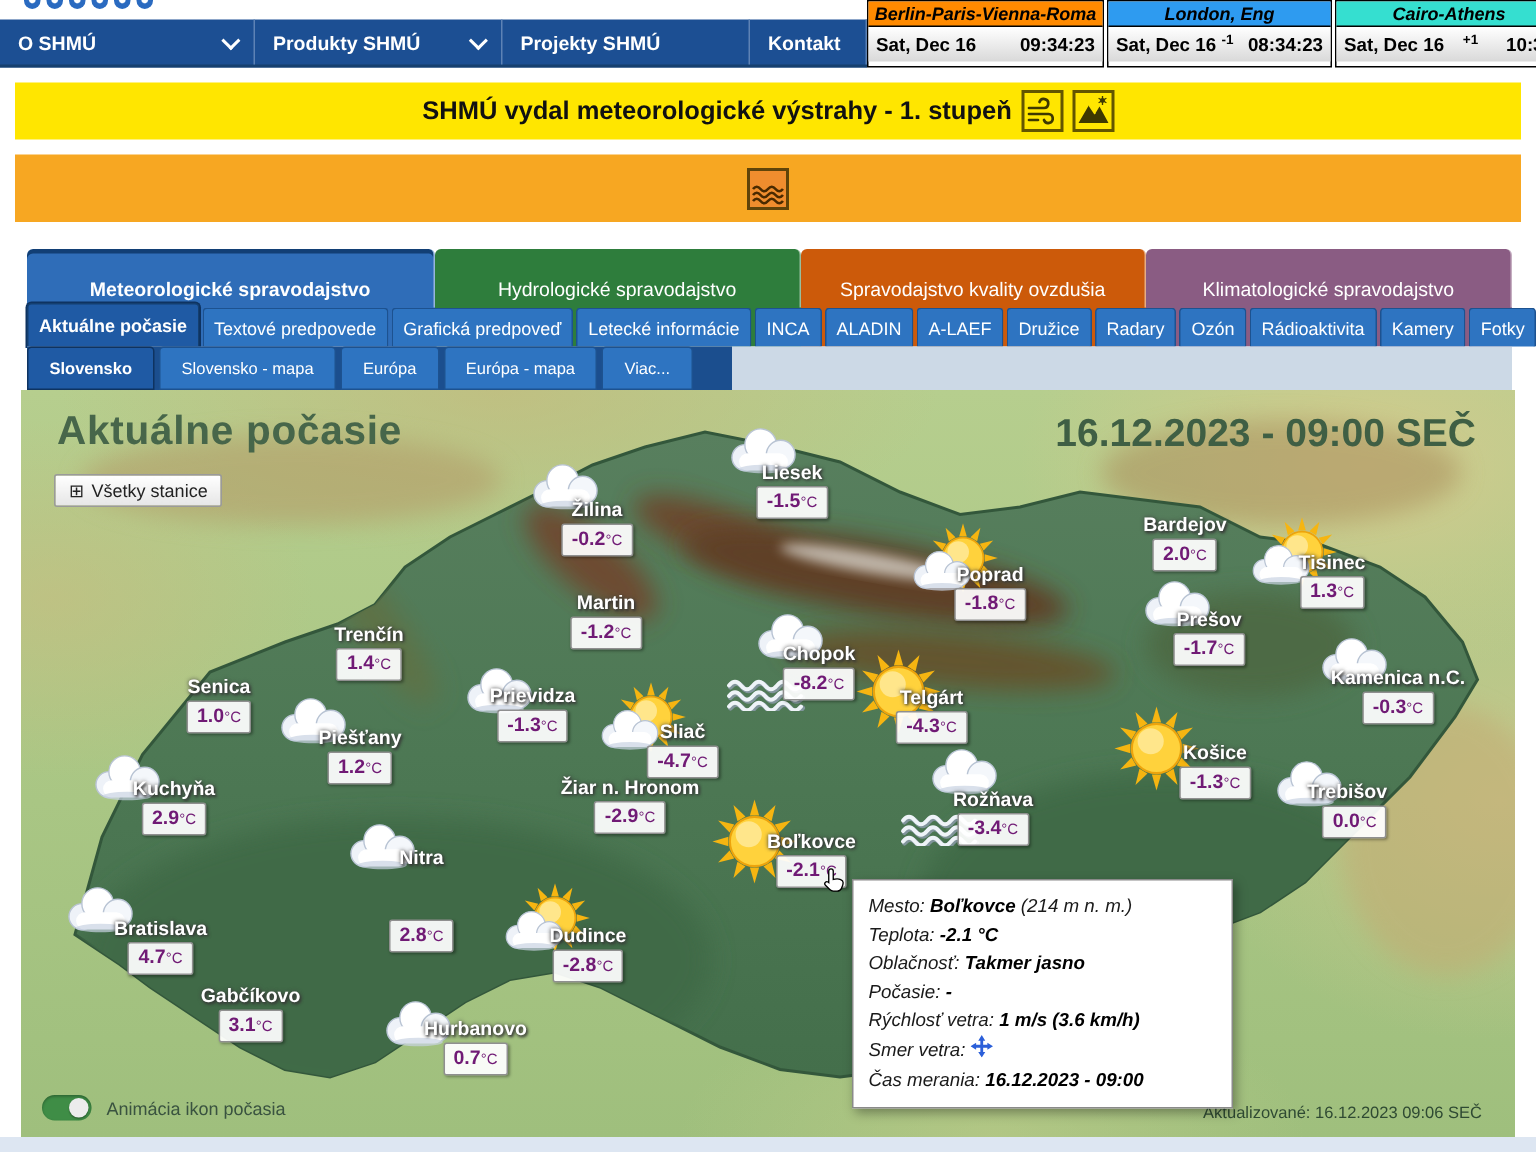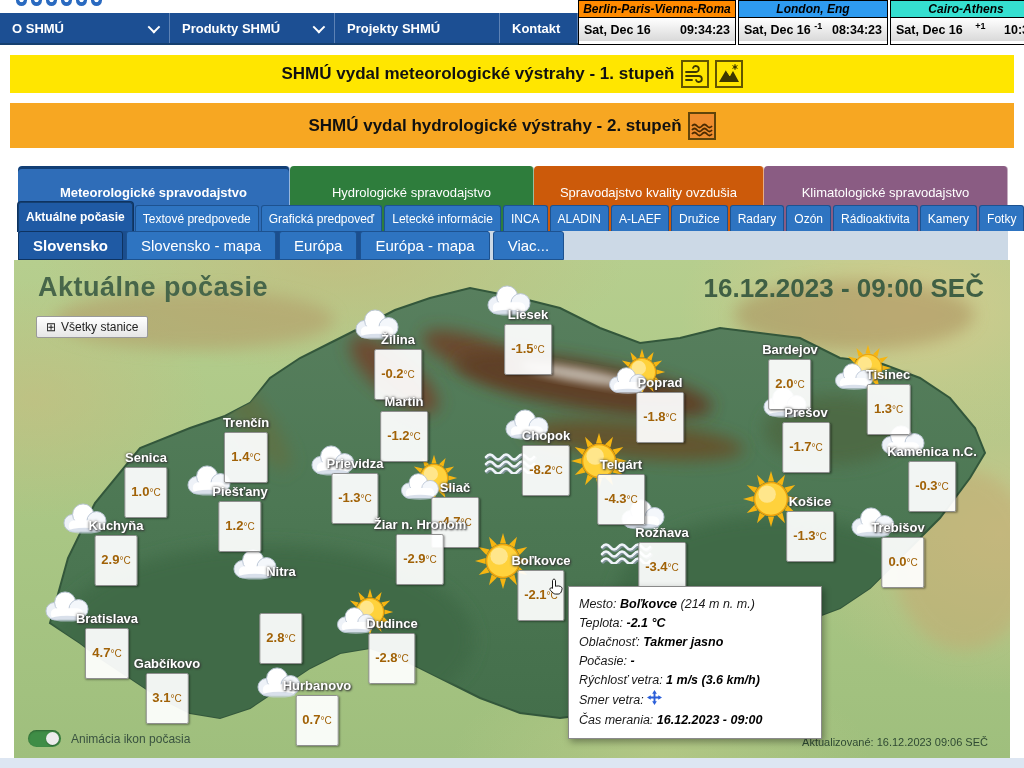--- a/index.html
+++ b/index.html
@@ -40,21 +40,21 @@
   #sub-tabs-strip{position:absolute;top:205px;left:18px;width:990px;height:26px;}
   #sub-tabs{position:absolute;top:0;left:0;width:100%;height:26px;display:flex;}
   .sub-tab{background:#2e74c1;border:1px solid #1d5290;border-bottom:none;color:#fff;
      font-size:12px;display:flex;align-items:center;padding:0 7px;margin-right:2px;
      border-radius:3px 3px 0 0;white-space:nowrap;cursor:pointer;}
   .sub-tab.active{font-weight:bold;background:#1f5aa4;border-color:#143f70;
      margin-top:-3px;box-shadow:0 0 0 1px #0e3361;}
   #region-row{position:absolute;top:231px;left:18px;width:990px;height:29px;background:#ccd9e6;}
   #region-dark{position:absolute;top:0;left:0;width:470px;height:29px;background:#1b4e8e;}
   #region-tabs{position:absolute;top:0;left:0;height:29px;display:flex;}
-  .region-tab{background:#2e74c1;border:1px solid #1d5290;color:#fff;font-size:15px;
+  .region-tab{background:#2e74c1;border:1px solid #1d5290;color:#fff;font-size:11px;
      display:flex;align-items:center;padding:0 14px;margin-right:3px;border-radius:3px 3px 0 0;
      white-space:nowrap;cursor:pointer;}
   .region-tab.active{font-weight:bold;background:#1f5aa4;border-color:#0e3361;}
   
   #map{position:absolute;top:260px;left:14px;width:996px;height:498px;overflow:hidden;
      background:
        radial-gradient(ellipse 330px 200px at 90% 10%, rgba(216,202,142,.85), transparent 70%),
        radial-gradient(ellipse 420px 160px at 32% 0%, rgba(198,182,122,.6), transparent 70%),
        radial-gradient(ellipse 300px 230px at 99% 55%, rgba(212,198,142,.7), transparent 70%),
        radial-gradient(ellipse 250px 170px at 2% 28%, rgba(202,187,127,.55), transparent 70%),
@@ -65,21 +65,21 @@
      color:#47664a;letter-spacing:.5px;}
   #map-date{position:absolute;top:13px;right:26px;font-size:26px;font-weight:bold;color:#3f5f44;}
   #stations-btn{position:absolute;top:56px;left:22px;background:linear-gradient(#ffffff,#e6e6e6);
      border:1px solid #9a9a9a;border-radius:2px;font-size:12px;color:#222;padding:3px 9px;
      display:flex;align-items:center;gap:5px;cursor:pointer;}
   .station{position:absolute;transform:translateX(-50%);display:flex;flex-direction:column;
      align-items:center;z-index:5;cursor:pointer;}
   .st-name{color:#fff;font-weight:bold;font-size:13px;white-space:nowrap;
      text-shadow:1px 1px 2px #333,0 0 3px #444;}
   .st-temp{margin-top:2px;background:rgba(255,255,255,.93);border:1px solid #8f8f8f;
-     border-radius:2px;padding:15px 6px;font-size:13px;font-weight:bold;color:#a16207;
+     border-radius:2px;padding:0 6px;font-size:13px;font-weight:bold;color:#701a75;
      box-shadow:1px 1px 2px rgba(0,0,0,.35);white-space:nowrap;line-height:18px;}
   .st-temp .unit{font-size:10px;font-weight:normal;}
   .wicon{position:absolute;z-index:4;}
   #tooltip{position:absolute;width:232px;background:#fff;border:1px solid #8a8a8a;
      box-shadow:2px 3px 7px rgba(0,0,0,.35);padding:8px 10px;font-size:12.5px;color:#1a1a1a;
      line-height:19px;z-index:10;font-style:italic;}
   #tooltip b{color:#000;}
   #cursor-glyph{position:absolute;z-index:11;}
   #anim-toggle{position:absolute;left:14px;bottom:11px;display:flex;align-items:center;
      gap:10px;z-index:6;}
@@ -159,21 +159,20 @@
     <div class="warn-box" style="background: rgb(255, 230, 0);">
       <svg width="22" height="22" viewBox="0 0 22 22">
         <path d="M1 19 L8 7 L12 13 L15 8 L21 19 Z" fill="#3d3800"></path>
         <path d="M8 7 L10 10 L12 13" stroke="#ffe600" stroke-width="1" fill="none"></path>
         <circle cx="17" cy="4" r="1.6" fill="#3d3800"></circle>
         <path d="M17 1 v6 M14.4 2.5 l5.2 3 M19.6 2.5 l-5.2 3" stroke="#3d3800" stroke-width=".9"></path>
       </svg>
     </div>
   </div>
 <div class="alert" id="alert-1" style="background: rgb(247, 167, 34);">
-    <div class="alert-text">SHMÚ vydal hydrologické výstrahy - 2. stupeň</div>
     <div class="warn-box" style="background: rgb(239, 141, 46);">
       <svg width="22" height="22" viewBox="0 0 22 22">
         <g stroke="#4a2a00" stroke-width="1.8" fill="none">
           <path d="M1 11 q2.5-3 5 0 t5 0 t5 0 t5 0"></path>
           <path d="M1 15 q2.5-3 5 0 t5 0 t5 0 t5 0"></path>
           <path d="M1 19 q2.5-3 5 0 t5 0 t5 0 t5 0"></path>
         </g>
       </svg>
     </div>
   </div>
@@ -342,21 +341,21 @@
               <g stroke="#b9c4d4" stroke-width="1">
                 <circle cx="13" cy="22" r="9" fill="#eef2f8"></circle>
                 <circle cx="24" cy="13" r="11" fill="#ffffff"></circle>
                 <circle cx="38" cy="20" r="10" fill="#f4f7fb"></circle>
               </g>
               <rect x="9" y="19" width="34" height="12" rx="6" fill="#ffffff"></rect>
               <ellipse cx="26" cy="30" rx="17" ry="3" fill="#c9d3e2" opacity=".7"></ellipse>
             </svg></div>
         </div>
       </div>
-      <div class="station" style="left: 874px; top: 107px; align-items: flex-end;">
+      <div class="station" style="left: 874px; top: 107px;">
         <div class="st-name">Tisinec</div>
         <div class="st-temp">1.3<span class="unit">°C</span></div>
       </div>
       <div class="wicon" style="left: 746px; top: 126px;"><svg width="50" height="32.5" viewBox="0 0 52 34">
           <g stroke="#b9c4d4" stroke-width="1">
             <circle cx="13" cy="22" r="9" fill="#eef2f8"></circle>
             <circle cx="24" cy="13" r="11" fill="#ffffff"></circle>
             <circle cx="38" cy="20" r="10" fill="#f4f7fb"></circle>
           </g>
           <rect x="9" y="19" width="34" height="12" rx="6" fill="#ffffff"></rect>

